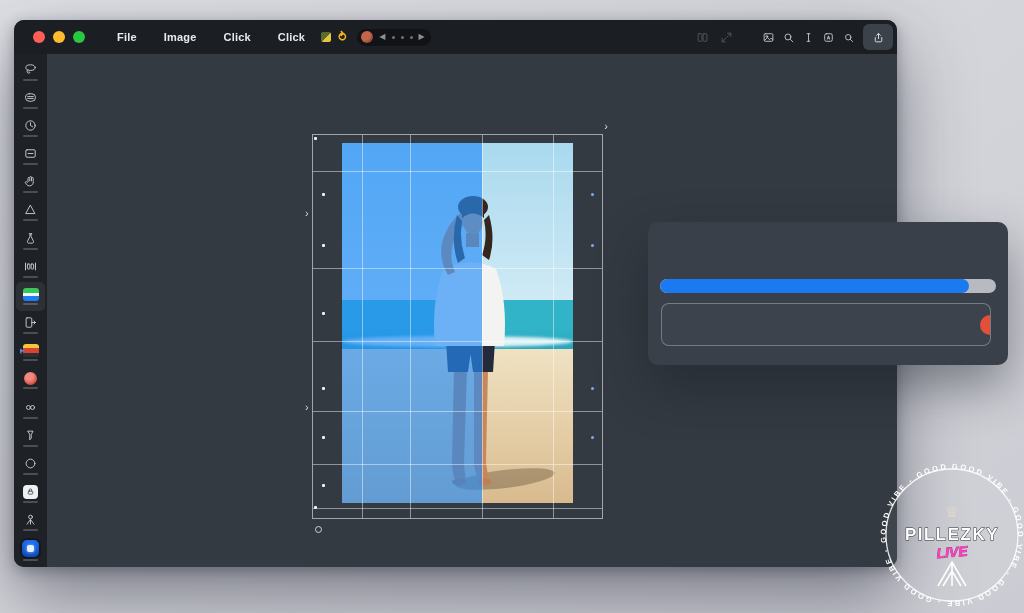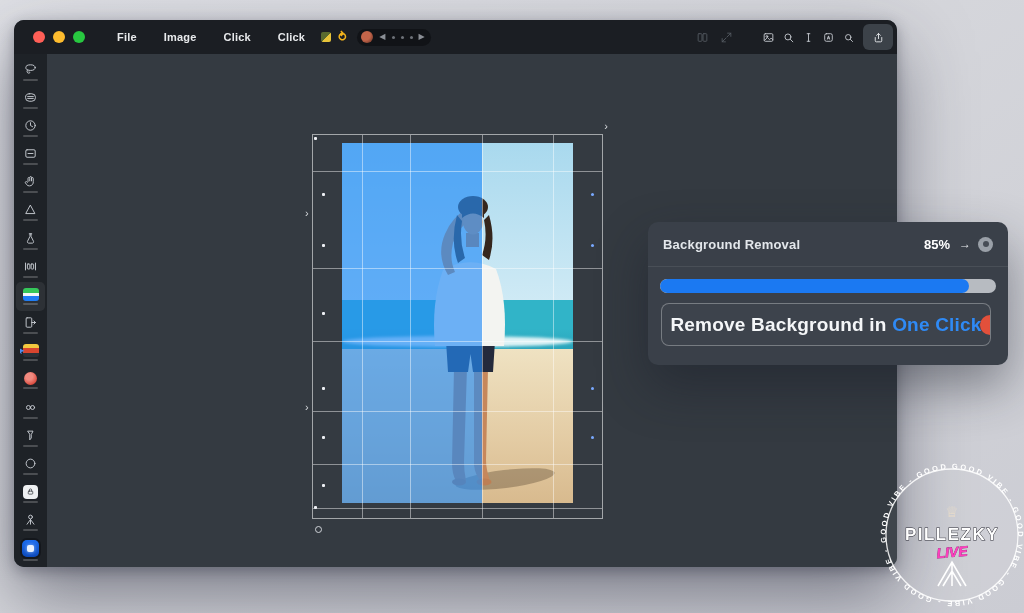--- a/index.html
+++ b/index.html
@@ -367,34 +367,24 @@
           <span class="handle" style="left: 1px; top: 371px;"></span>
           <span class="bdot" style="left: 278px; top: 58px;"></span>
           <span class="bdot" style="left: 278px; top: 109px;"></span>
           <span class="bdot" style="left: 278px; top: 252px;"></span>
           <span class="bdot" style="left: 278px; top: 301px;"></span>
         </div>
     </div>
   </div>
 
   <div class="panel">
-    <div class="panel-head">
-      <span class="panel-title">Background Removal</span>
-      <span class="spacer"></span>
-      <span class="pct">85%</span>
-      <span class="arrow">→</span>
-      <span class="badge"></span>
-    </div>
     <div class="track">
       <div class="fill" id="progress-fill" style="width: 92%; background: rgb(27, 121, 242);"></div>
     </div>
     <div class="one-click-box">
-      <span class="txt">
-        <span>Remove Background in </span><span class="accent">One Click</span>
-      </span>
       <span class="red-pip"></span>
     </div>
   </div>
 
   <svg class="watermark" viewBox="0 0 150 150">
     <defs>
       <path id="wmring" d="M75 9 a66 66 0 1 1 -0.01 0" fill="none"></path>
     </defs>
     <circle cx="75" cy="75" r="66" fill="rgba(255,255,255,.06)" stroke="rgba(255,255,255,.85)" stroke-width="1.3"></circle>
     <text font-size="7.5" letter-spacing="2.2" fill="#ffffff" font-weight="700">

